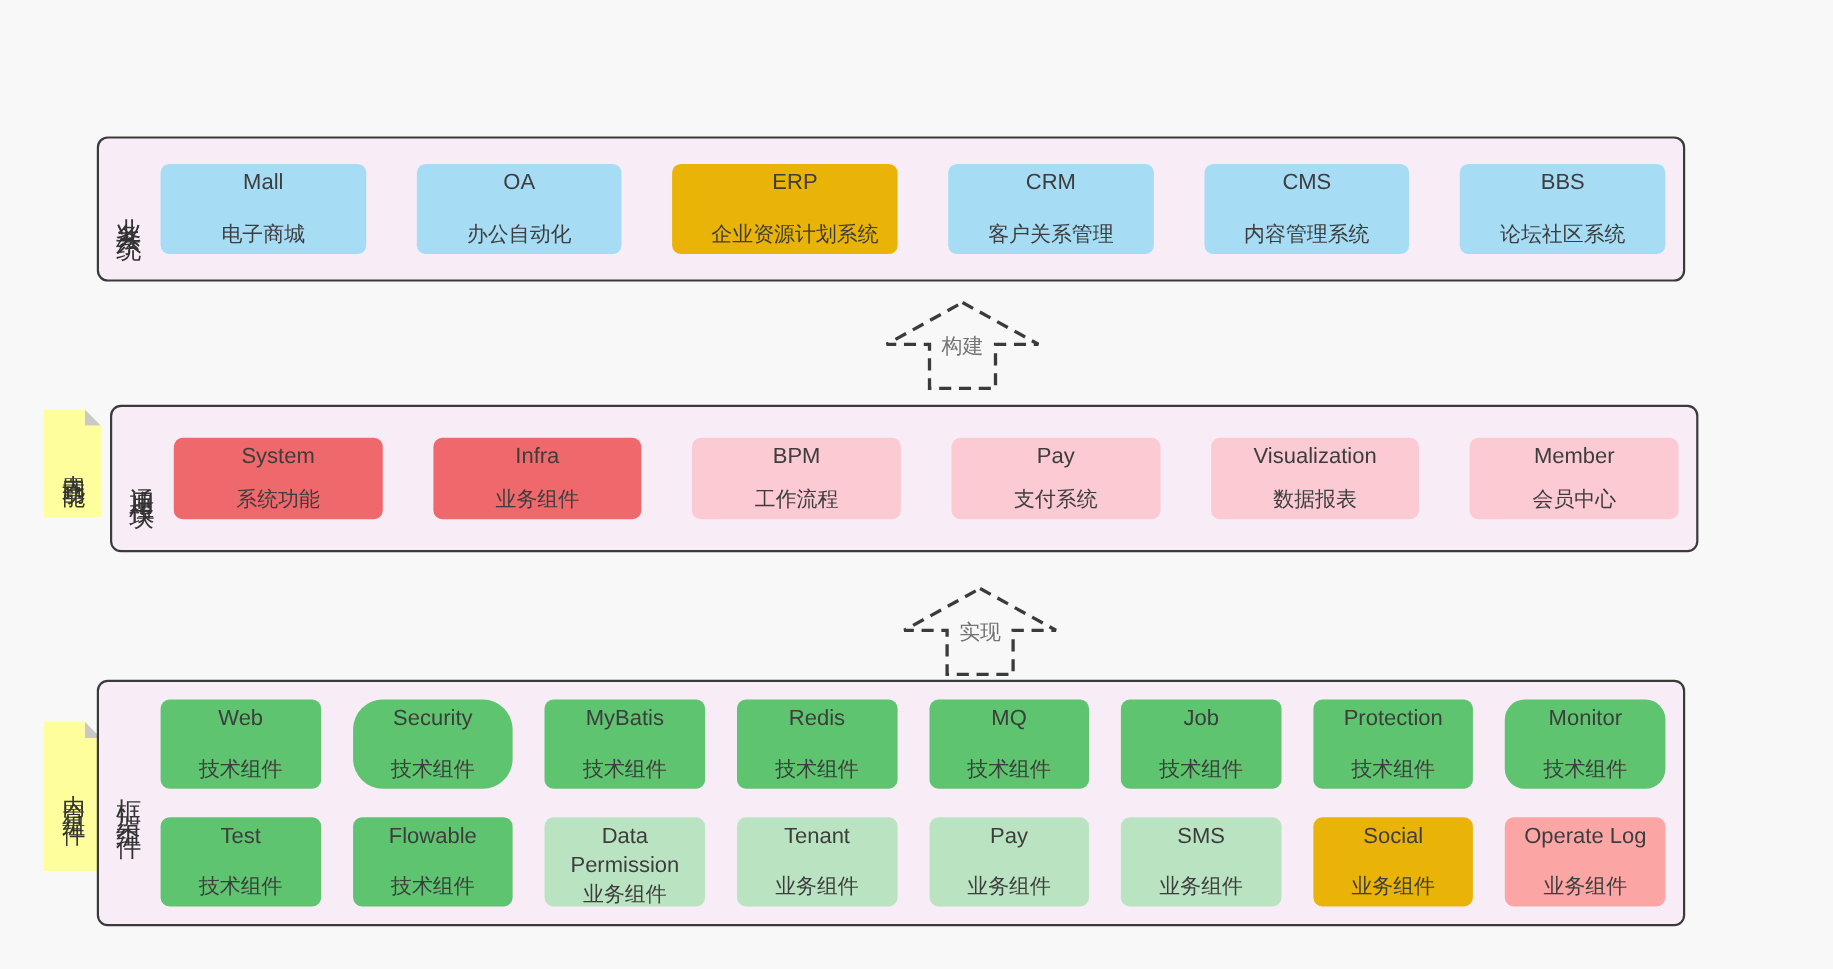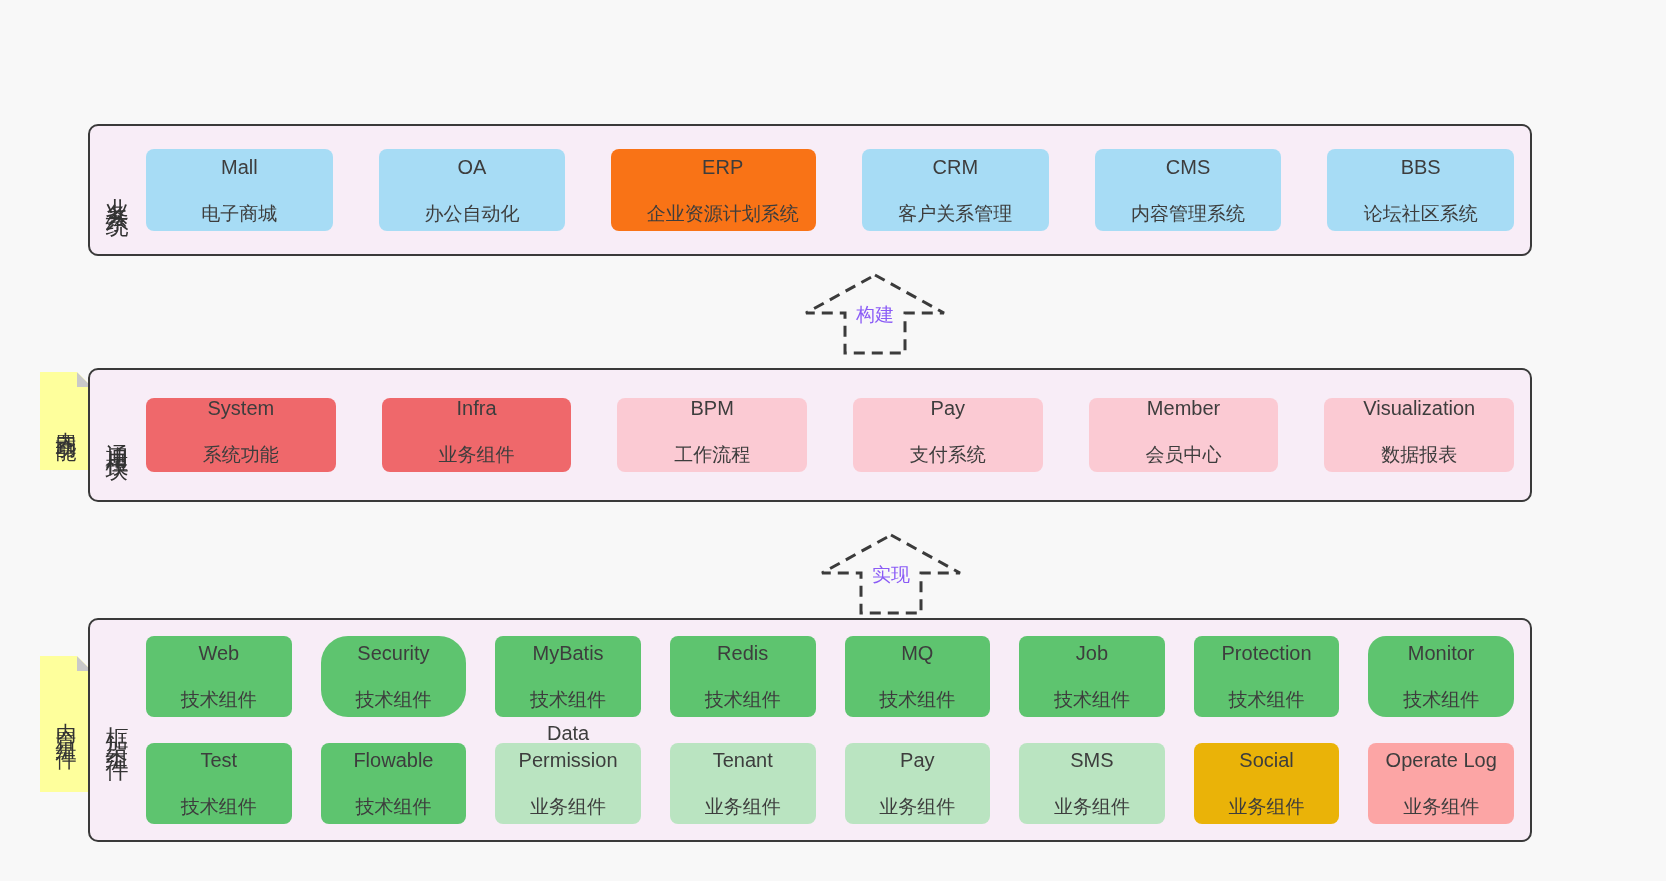--- a/index.html
+++ b/index.html
@@ -16,21 +16,21 @@
     left:88px;
     width:1444px;
     background:#f8edf7;
     border:2px solid #3a3a3a;
     border-radius:10px;
     display:flex;
     align-items:center;
     z-index:2;
   }
   .section-1 { top:124px; height:132px; }
-  .section-2 { top:368px; height:134px; }
+  .section-2 { top:368px; height:134px;margin-left:12px; }
   .section-3 { top:618px; height:224px; }
   .v-label {
     width:56px;
     display:flex;
     align-items:center;
     justify-content:center;
     writing-mode:vertical-rl;
     text-orientation:upright;
     font-size:23px;
     letter-spacing:5px;
@@ -47,25 +47,24 @@
     gap:26px;
   }
   .box-row { display:flex; gap:46px; }
   .section-3 .box-row { gap:29px; }
   .box {
     flex:1;
     border-radius:8px;
     display:flex;
     flex-direction:column;
     align-items:center;
-    justify-content:flex-end;
+    justify-content:space-between;
     text-align:center;
     line-height:1.35;
     padding:4px 6px;
-    gap:20px;
   }
   .section-1 .box { height:82px; }
   .section-2 .box { height:74px; }
   .section-3 .box { height:81px; }
   .box-name { font-size:20px; }
   .box-desc { font-size:19px; }
   .sticky {
     position:absolute;
     left:40px;
     width:52px;
@@ -97,41 +96,41 @@
   .arrow-1 { left:804px; top:272px; }
   .arrow-2 { left:820px; top:532px; }
   .arrow svg { position:absolute; left:0; top:0; }
   .arrow-label {
     position:absolute;
     left:50%;
     top:30px;
     transform:translateX(-50%);
     background:#f8f8f8;
     font-size:19px;
-    color:#8b5cf6;
+    color:#737373;
     padding:0 3px;
     white-space:nowrap;
   }
 </style>
 </head>
 <body>
 
 <div class="section section-1" style="background: rgb(248, 237, 247); border-color: rgb(58, 58, 58);">
   <div class="v-label">业务系统</div>
   <div class="rows-wrap">
       <div class="box-row">
         <div class="box" style="background: rgb(167, 220, 245);">
           <div class="box-name">Mall</div>
           <div class="box-desc">电子商城</div>
         </div>
         <div class="box" style="background: rgb(167, 220, 245);">
           <div class="box-name">OA</div>
           <div class="box-desc">办公自动化</div>
         </div>
-        <div class="box" style="background: #f97316; padding-left: 24px;">
+        <div class="box" style="background: #eab308; padding-left: 24px;">
           <div class="box-name">ERP</div>
           <div class="box-desc">企业资源计划系统</div>
         </div>
         <div class="box" style="background: rgb(167, 220, 245);">
           <div class="box-name">CRM</div>
           <div class="box-desc">客户关系管理</div>
         </div>
         <div class="box" style="background: rgb(167, 220, 245);">
           <div class="box-name">CMS</div>
           <div class="box-desc">内容管理系统</div>
@@ -165,26 +164,26 @@
         </div>
         <div class="box" style="background: rgb(251, 202, 211);">
           <div class="box-name">BPM</div>
           <div class="box-desc">工作流程</div>
         </div>
         <div class="box" style="background: rgb(251, 202, 211);">
           <div class="box-name">Pay</div>
           <div class="box-desc">支付系统</div>
         </div>
         <div class="box" style="background: rgb(251, 202, 211);">
+          <div class="box-name">Visualization</div>
+          <div class="box-desc">数据报表</div>
+        </div>
+        <div class="box" style="background: rgb(251, 202, 211);">
           <div class="box-name">Member</div>
           <div class="box-desc">会员中心</div>
-        </div>
-        <div class="box" style="background: rgb(251, 202, 211);">
-          <div class="box-name">Visualization</div>
-          <div class="box-desc">数据报表</div>
         </div>
       </div>
     </div>
 </div>
 <div class="sticky sticky-1" style="background: rgb(254, 255, 156);">
   <div class="sticky-fold"></div>
   <div class="sticky-text">内置功能</div>
 </div>
 
 <div class="arrow arrow-2">

